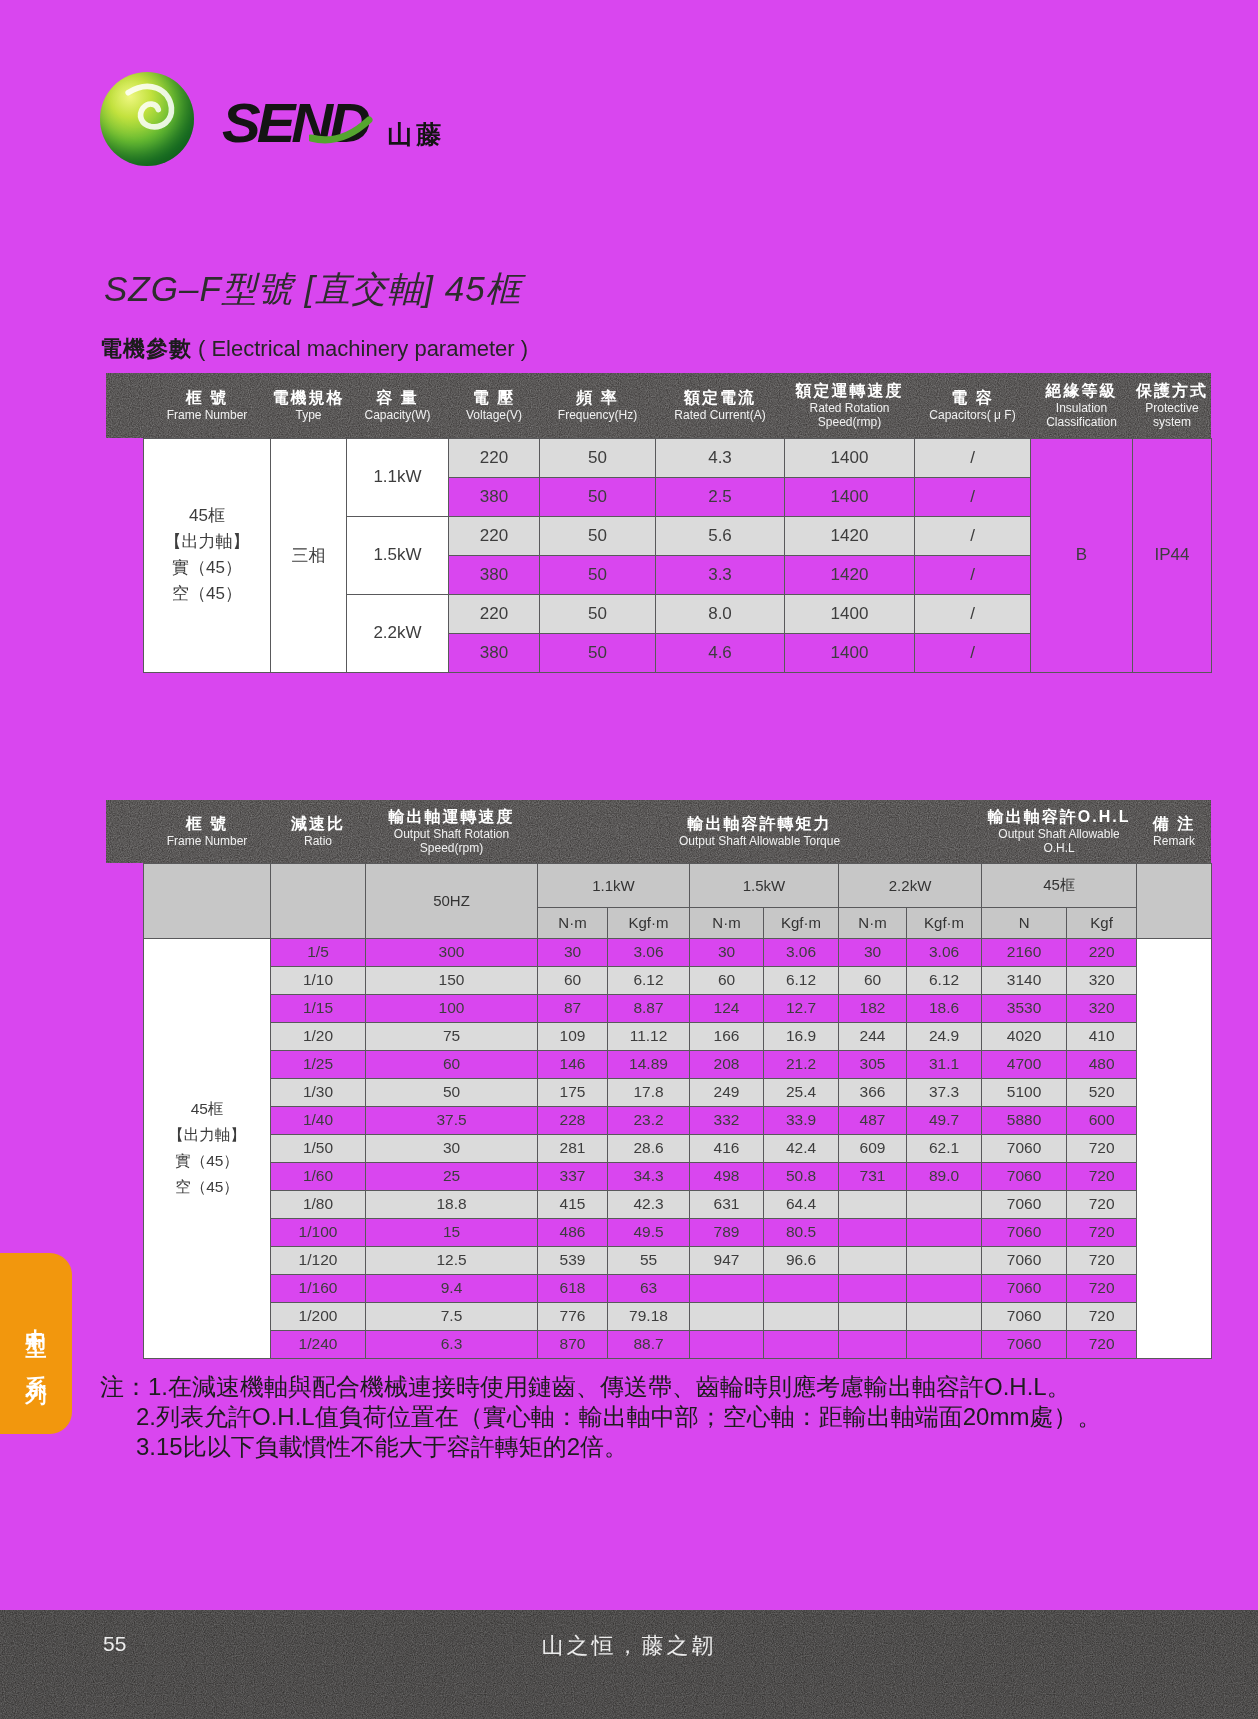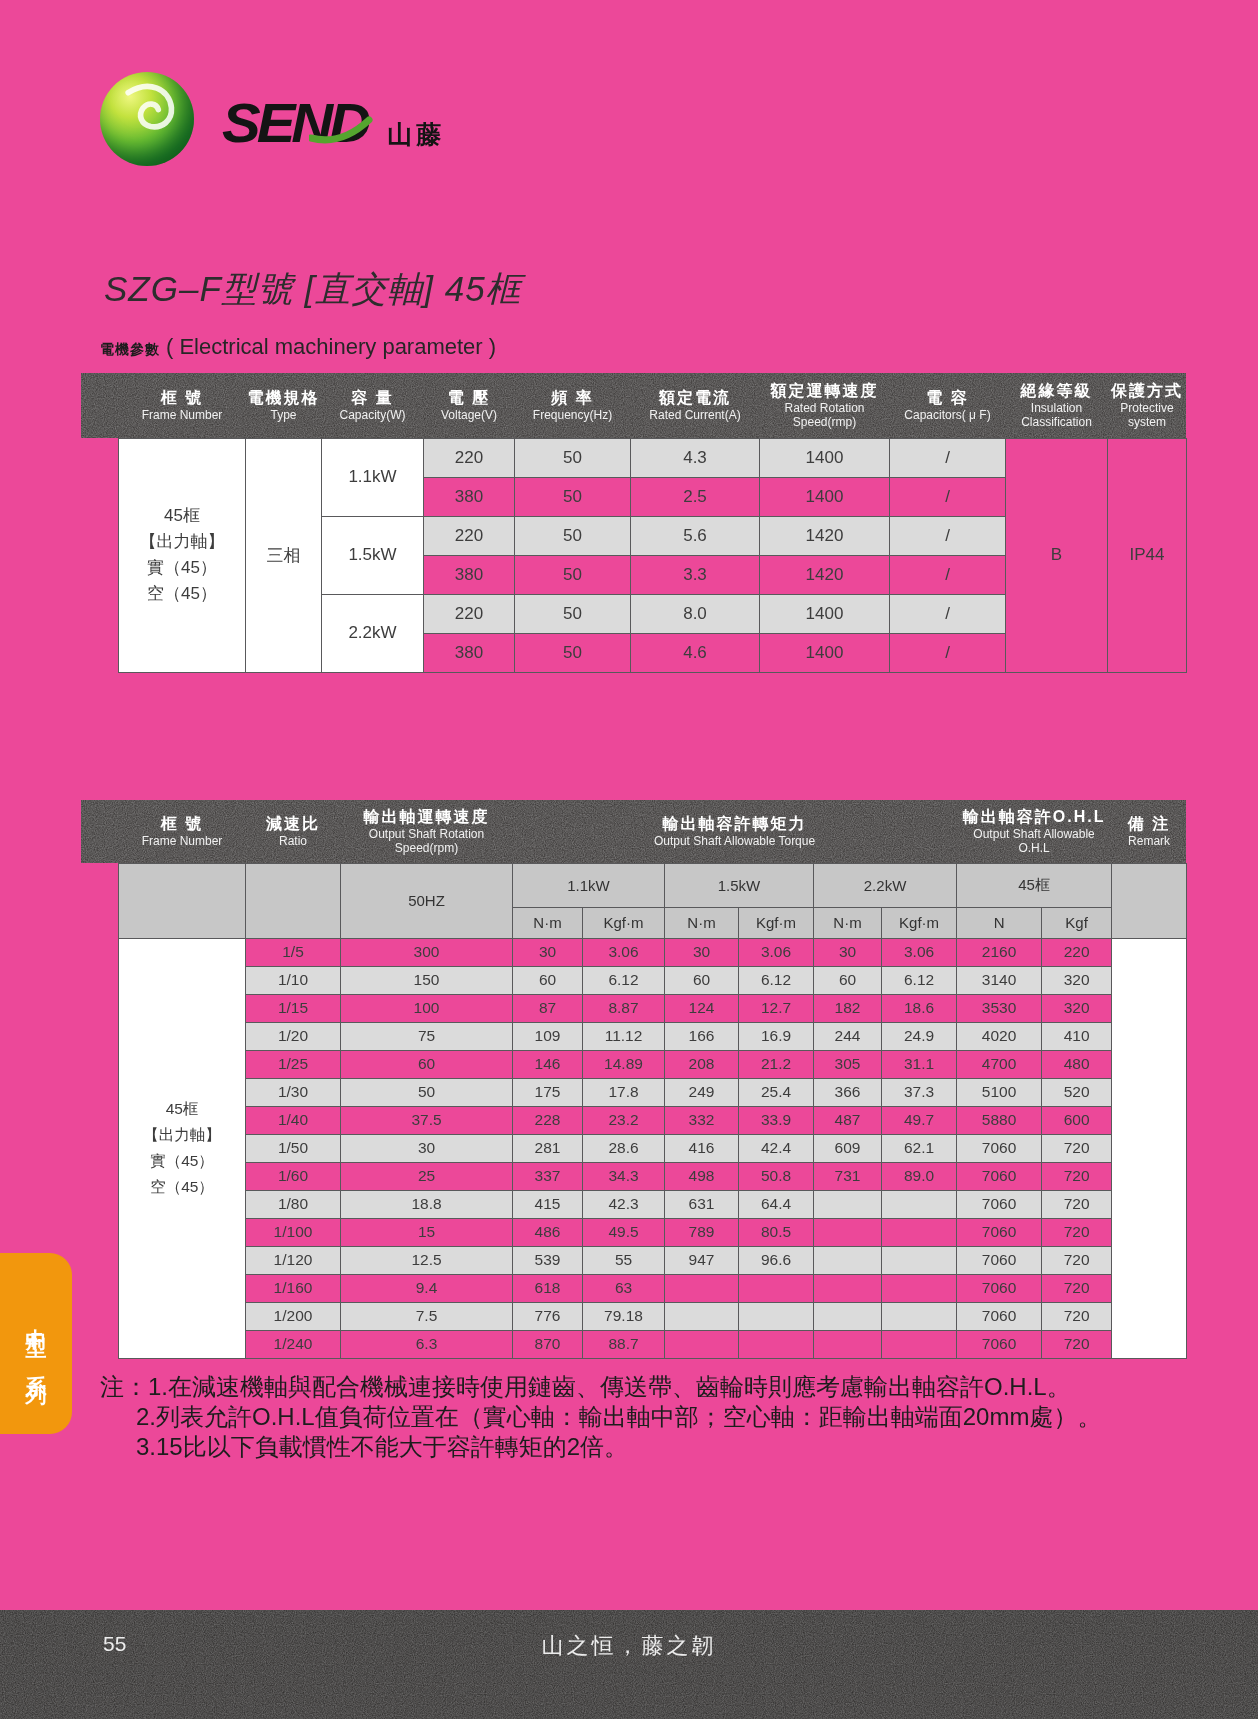--- a/index.html
+++ b/index.html
@@ -1,40 +1,40 @@
 <!DOCTYPE html>
 <html><head>
 <meta charset="utf-8">
 <style>
   html,body{margin:0;padding:0;}
   body{width:1258px;height:1719px;position:relative;background:#ffffff;
        font-family:"Liberation Sans","DejaVu Sans",sans-serif;color:#2b2b2b;}
-  .page{position:absolute;inset:0;overflow:hidden;background:#ec4899;}
+  .page{position:absolute;inset:0;overflow:hidden;background:#d946ef;}
 
   
   .brand{position:absolute;left:100px;top:72px;display:flex;align-items:flex-start;}
   .sphere{width:94px;height:94px;border-radius:50%;position:relative;flex:0 0 auto;
           background:radial-gradient(circle at 32% 26%, #eef781 0%, #c3e23e 22%, #6abf33 48%, #2c9433 72%, #0c6b28 100%);
           box-shadow:inset -10px -12px 20px rgba(0,55,10,.5);}
   .sphere svg{position:absolute;inset:0;width:100%;height:100%;}
   .wordwrap{position:relative;margin-left:28px;margin-top:22px;}
   .wordmark{font-size:58px;font-weight:bold;font-style:italic;letter-spacing:-4px;
             color:#141414;line-height:1;display:inline-block;transform:scaleY(.95);}
   .swoosh{position:absolute;right:-6px;bottom:6px;width:64px;height:30px;}
   .cjk{font-size:25px;font-weight:bold;color:#141414;margin-left:20px;margin-top:46px;letter-spacing:4px;}
 
   
   .title{position:absolute;left:100px;top:262px;margin:4px;font-size:35px;font-weight:normal;
          color:#2d2d2d;letter-spacing:1px;font-style:italic;}
   .sec-head{position:absolute;left:100px;}
-  .sec-head .zh{font-size:14px;font-weight:bold;color:#1c1c1c;letter-spacing:1px;}
+  .sec-head .zh{font-size:22px;font-weight:bold;color:#1c1c1c;letter-spacing:1px;}
   .sec-head .en{font-size:22px;color:#262626;margin-left:6px;}
 
   
-  .tbl-wrap{position:absolute;left:81px;width:1068px;padding-left:37px;}
+  .tbl-wrap{position:absolute;left:106px;width:1068px;padding-left:37px;}
   .dark-band{position:absolute;left:0;top:0;width:100%;background:#322f2e;overflow:hidden;z-index:0;}
   .noise{position:absolute;inset:0;width:100%;height:100%;pointer-events:none;}
   table{border-collapse:collapse;table-layout:fixed;width:1068px;position:relative;z-index:1;}
   td,th{padding:0;text-align:center;vertical-align:middle;}
   th.dk{border:none;background:transparent;color:#ffffff;font-weight:normal;}
   .dk .zh{font-size:16px;font-weight:bold;letter-spacing:2px;line-height:1.3;color:#fff;}
   .dk .en{font-size:12px;line-height:1.12;color:#f1f1f1;}
   #t1 tr.hdr{height:65px;} #t2 tr.hdr{height:63px;}
   #t1 tbody td{border:1px solid #59595b;}
   #t2 tbody td{border:1px solid #59595b;}

